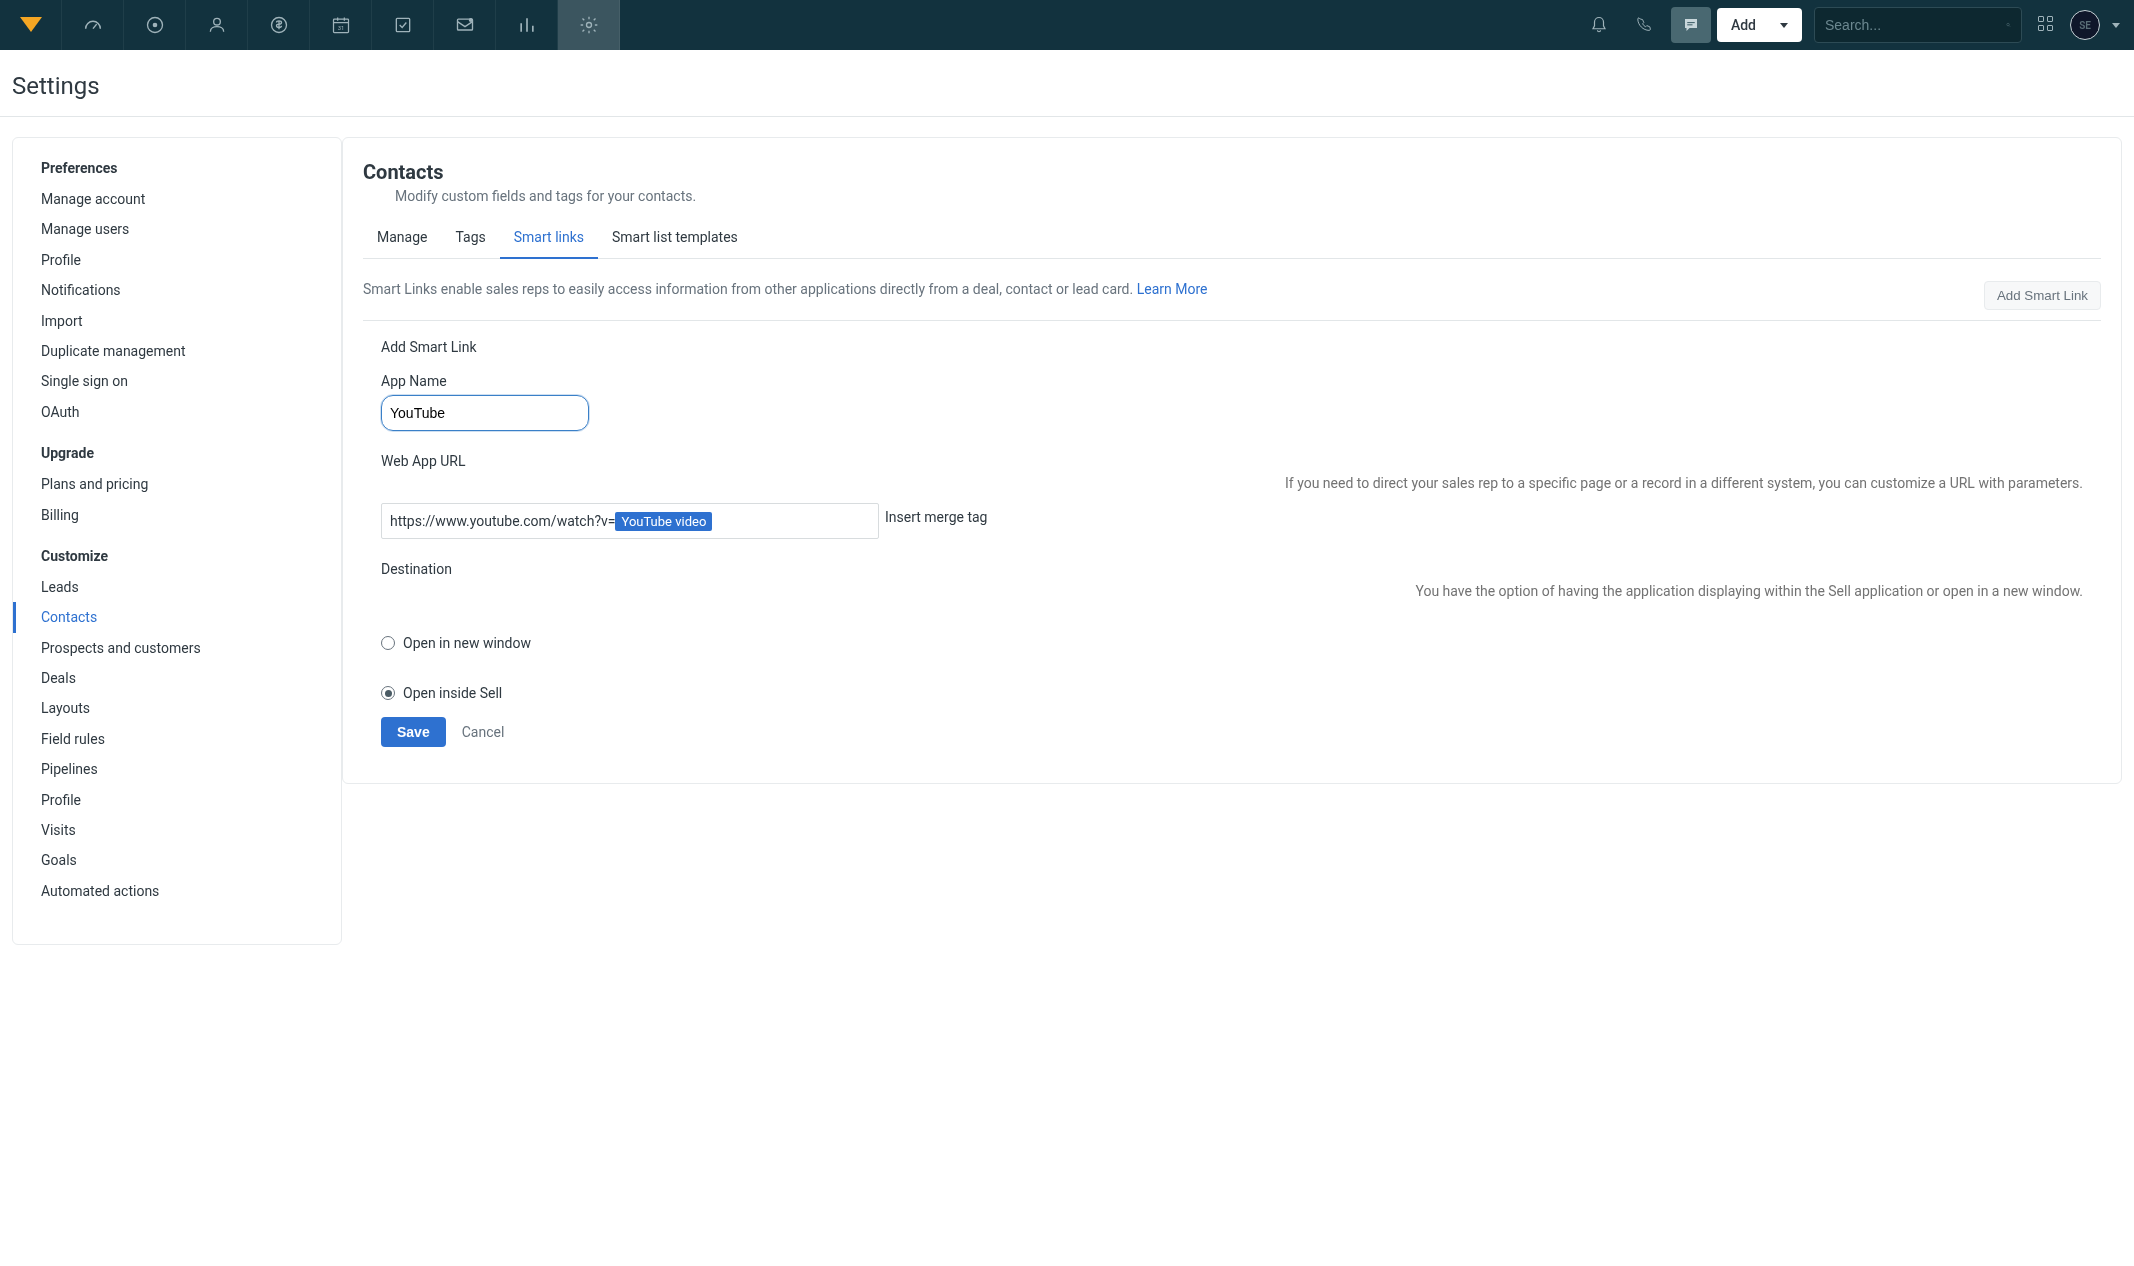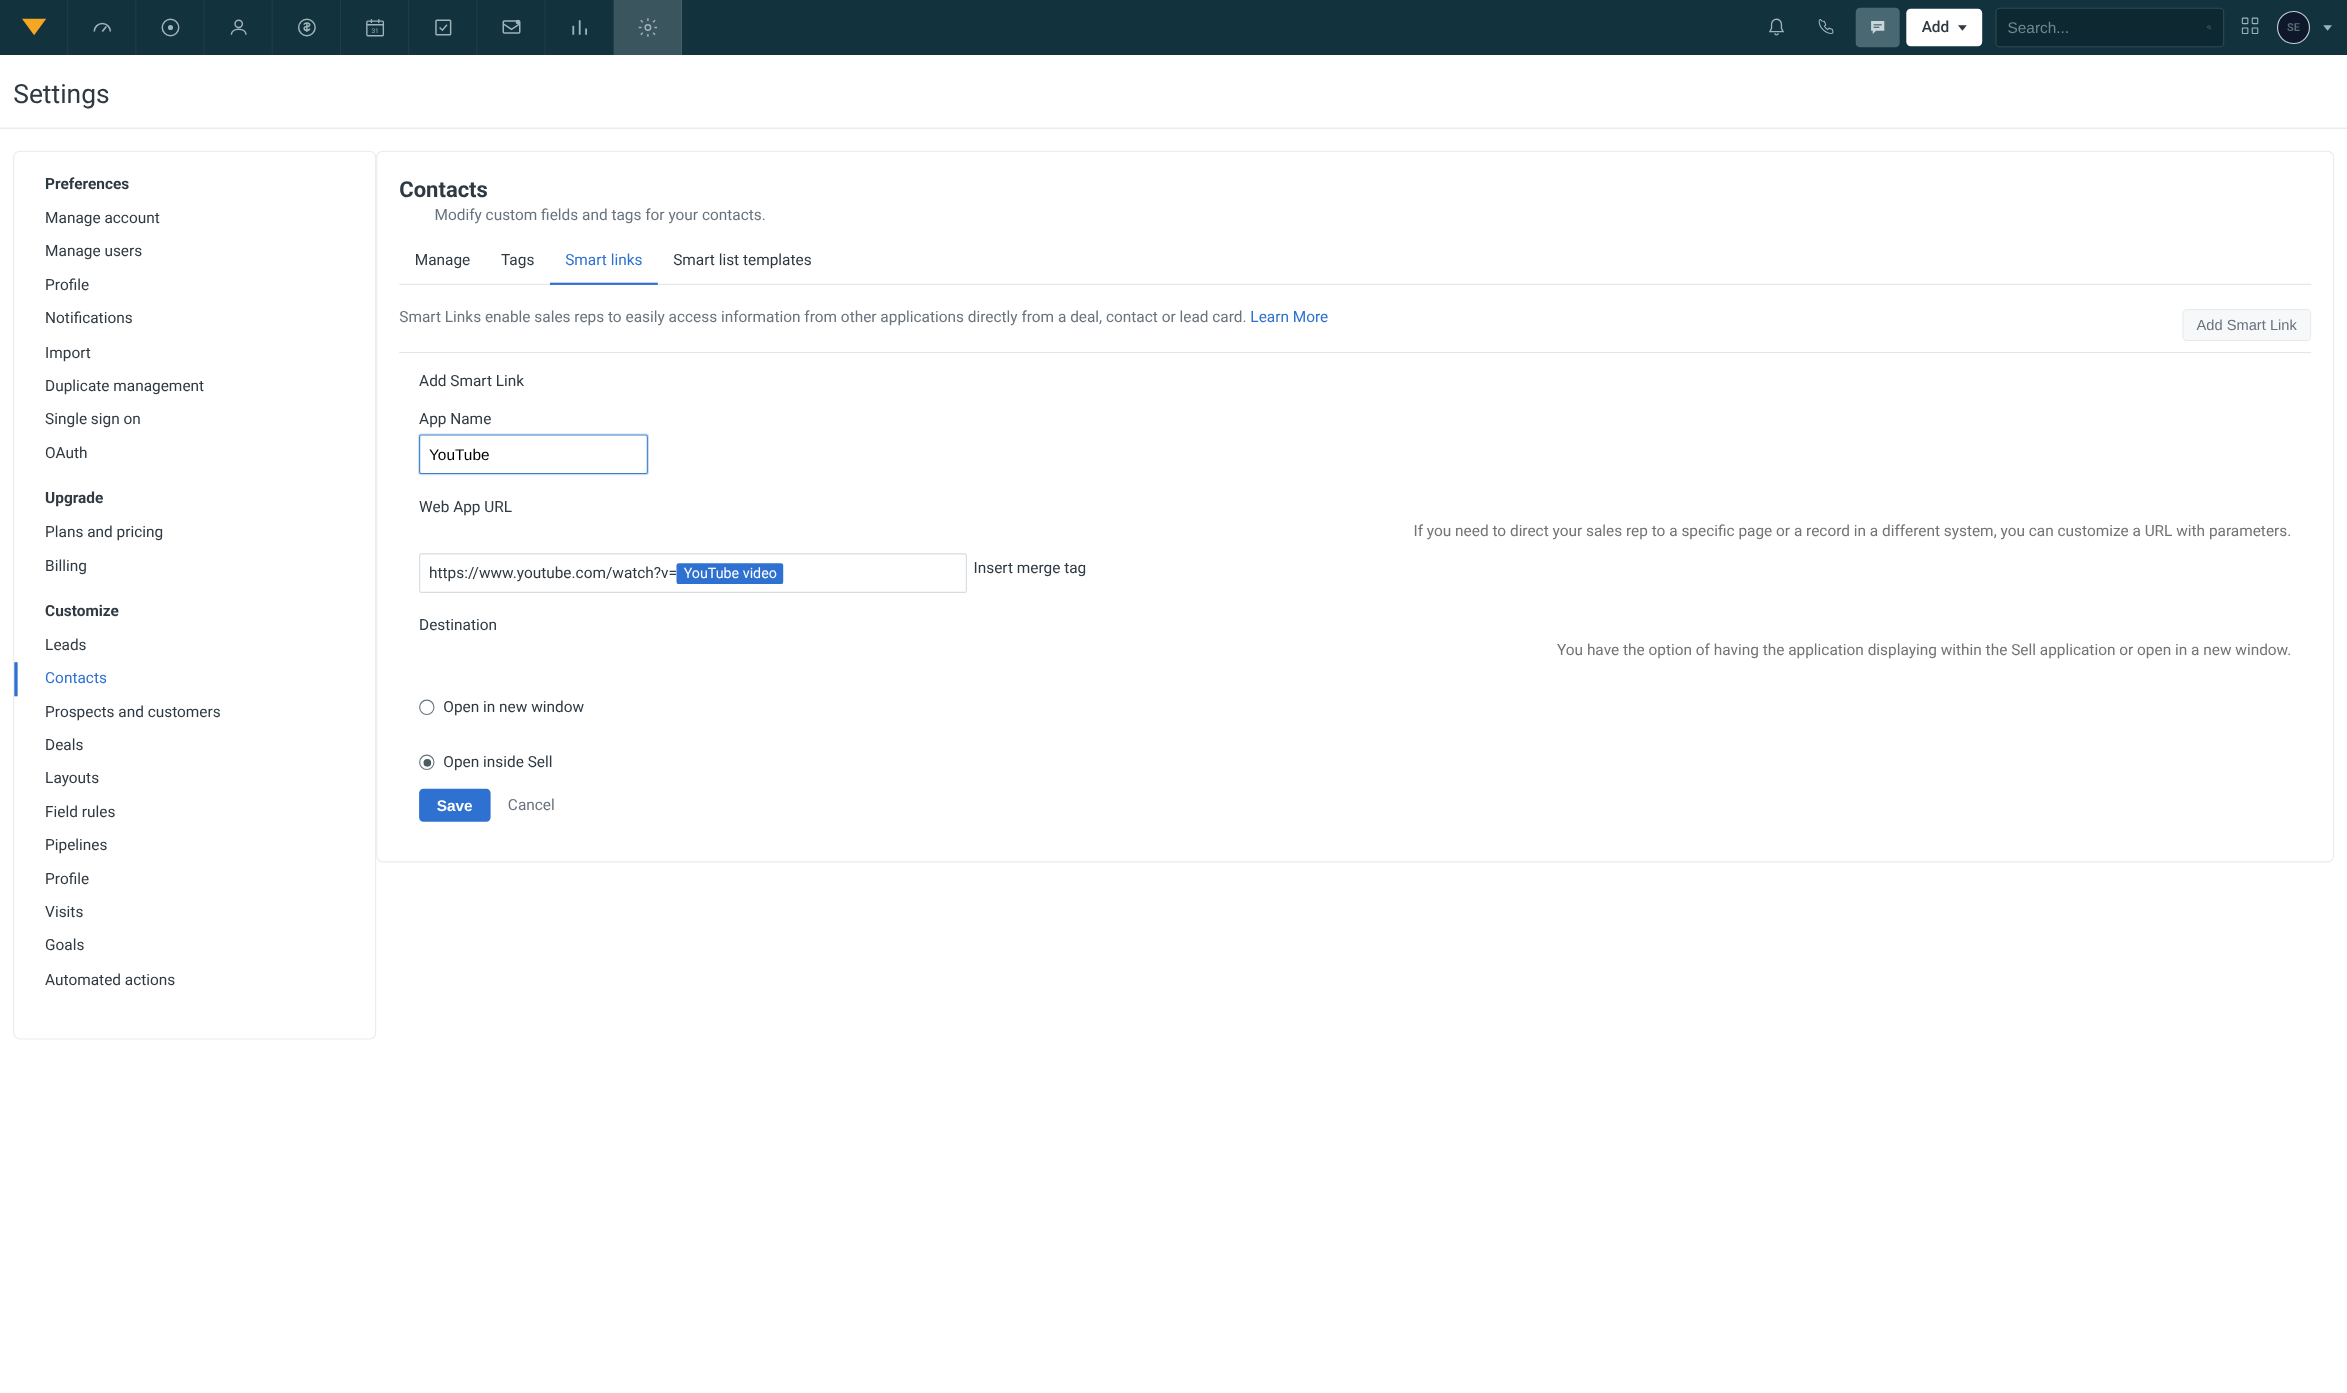--- a/index.html
+++ b/index.html
@@ -7,21 +7,21 @@
   
   
   .topnav { height: 50px; background: #12323e; display: flex; align-items: center; color: #a8bbc2; }
   .nav-left { display: flex; align-items: center; height: 100%; }
   .nav-cell { width: 62px; height: 50px; display: flex; align-items: center; justify-content: center; border-right: 1px solid rgba(255,255,255,0.06); cursor: pointer; }
   .nav-cell.active { background: #3b555f; }
   .nav-cell svg { stroke: #9fb3ba; fill: none; }
   .nav-right { margin-left: auto; display: flex; align-items: center; height: 100%; padding-right: 14px; gap: 6px; }
   .nav-icon-btn { width: 40px; height: 36px; display:flex; align-items:center; justify-content:center; cursor:pointer; border-radius:4px; }
   .nav-icon-btn.hilite { background: #496871; }
-  .add-btn { background:#fff; color:#2f3941; height:34px; padding:0 14px; border-radius:4px; display:flex; align-items:center; gap:8px; cursor:pointer; font-weight:500; }
+  .add-btn { background:#fff; color:#2f3941; height:34px; padding:0 14px; border-radius:4px; display:flex; align-items:center; gap:24px; cursor:pointer; font-weight:500; }
   .search-box { background:#0d2830; border:1px solid #2d4b55; border-radius:4px; height:36px; width:208px; display:flex; align-items:center; padding:0 10px; margin-left:6px; }
   .search-box input { background:transparent; border:none; outline:none; color:#c8d4d8; flex:1; font-size:14px; }
   .search-box input::placeholder { color:#6c8890; }
   .avatar { width:30px; height:30px; border-radius:50%; background:#0f172a; border:1px solid #c6d2d6; display:flex; align-items:center; justify-content:center; font-size:10px; font-weight:600; color:#5b6f77; margin-left:8px; cursor:pointer; }
   .caret-down { width:0; height:0; border-left:4px solid transparent; border-right:4px solid transparent; border-top:5px solid #9fb3ba; margin-left:6px; }
   .caret-down-dark { width:0; height:0; border-left:4px solid transparent; border-right:4px solid transparent; border-top:5px solid #2f3941; }
   .apps-icon { width:18px; height:18px; display:grid; grid-template-columns:repeat(2,6px); grid-template-rows:repeat(2,6px); gap:3px; margin-left:10px; cursor:pointer; }
   .apps-icon span { border:1.4px solid #9fb3ba; border-radius:1px; }
   .logo-triangle { width:0;height:0;border-left:11px solid transparent;border-right:11px solid transparent;border-bottom:15px solid #f5a623; transform: rotate(180deg) translateY(1px); }
 
@@ -46,21 +46,21 @@
   .tab.active { color:#2e71d0; border-bottom:2px solid #2e71d0; }
 
   .desc-row { display:flex; justify-content:space-between; align-items:flex-start; padding:22px 0 10px; border-bottom:1px solid #e2e6e8; }
   .desc-text { color:#68737d; }
   .desc-text a { color:#2e71d0; text-decoration:none; cursor:pointer; }
   .add-smart-link-btn { background:#f7f8f9; border:1px solid #e8ebed; color:#68737d; border-radius:4px; padding:6px 12px; cursor:pointer; white-space:nowrap; }
 
   .form-area { padding:18px 18px 0; }
   .form-section-title { font-weight:400; color:#2f3941; margin-bottom:18px; }
   .field-label { font-size:14px; color:#2f3941; margin-bottom:6px; display:block; }
-  .text-input { width:208px; height:36px; border:1px solid #3a80c8; outline:1px solid rgba(58,128,200,0.25); border-radius:2px; padding:0 8px; font-size:14px; }
+  .text-input { width:208px; height:36px; border:1px solid #3a80c8; outline:1px solid rgba(58,128,200,0.25); border-radius:12px; padding:0 8px; font-size:14px; }
   .help-text { color:#737373; margin-top:2px; margin-bottom:12px;text-align:right; }
 
   .url-row { display:flex; gap:6px; align-items:flex-start; }
   .url-box { width:498px; min-height:36px; border:1px solid #d8dcde; border-radius:2px; padding:7px 8px; display:flex; flex-wrap:wrap; align-items:center; gap:0; }
   .url-text { font-size:14px; color:#2f3941; }
   .merge-tag { background:#2e71d0; color:#fff; padding:2px 6px; border-radius:2px; font-size:13px; }
   .insert-label { padding-top:6px; color:#2f3941; }
 
   .radio-row { display:flex; align-items:center; gap:8px; margin:10px 0; cursor:pointer; }
   .radio { width:14px; height:14px; border:1.5px solid #68737d; border-radius:50%; display:flex; align-items:center; justify-content:center; }

